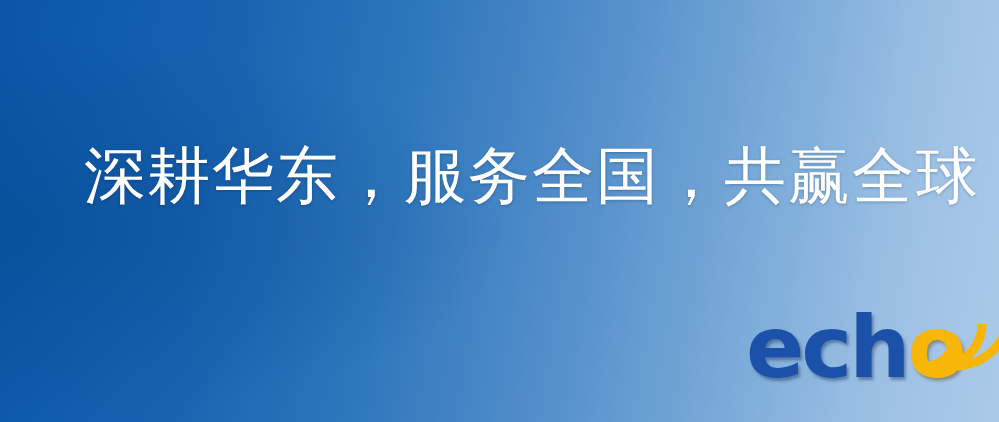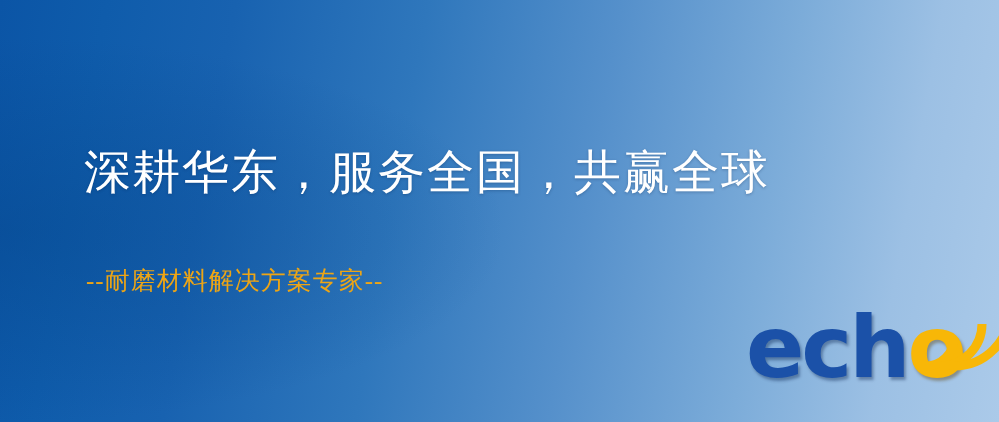--- a/index.html
+++ b/index.html
@@ -37,22 +37,22 @@
         rgba(5, 70, 140, 0.45) 0%,
         rgba(5, 70, 140, 0.18) 45%,
         rgba(5, 70, 140, 0) 72%);
     pointer-events: none;
   }
 
   .headline {
     position: absolute;
     left: 84px;
     top: 146px;
-    font-family: Liberation Serif, serif;
-    font-size: 47px;
+    font-family: Liberation Mono, monospace;
+    font-size: 62px;
     line-height: 1.12;
     letter-spacing: 2px;
     color: #ffffff;
     white-space: nowrap;
     text-shadow: 0 1px 3px rgba(0, 30, 70, 0.28);
   }
 
   .subtitle {
     position: absolute;
     left: 86px;
@@ -128,21 +128,20 @@
     letter-spacing: 0;
   }
 </style>
 </head>
 <body>
 
 <div class="banner">
 
   <div class="headline">深耕华东，服务全国，共赢全球</div>
 
-  <div class="subtitle">--耐磨材料解决方案专家--</div>
 
   <div class="logo">
 
     <div class="logo-wordmark">
       <div class="logo-echo"><span>ech</span><span class="glyph-o">o</span></div>
 
       <svg class="logo-arcs" viewBox="0 0 84 72">
         <g fill="none" stroke="#f8b707" stroke-linecap="butt">
           <path d="M 6 60 A 28 28 0 0 0 34 32" stroke-width="9"></path>
           <path d="M 20 60 A 42 42 0 0 0 62 18" stroke-width="9"></path>

